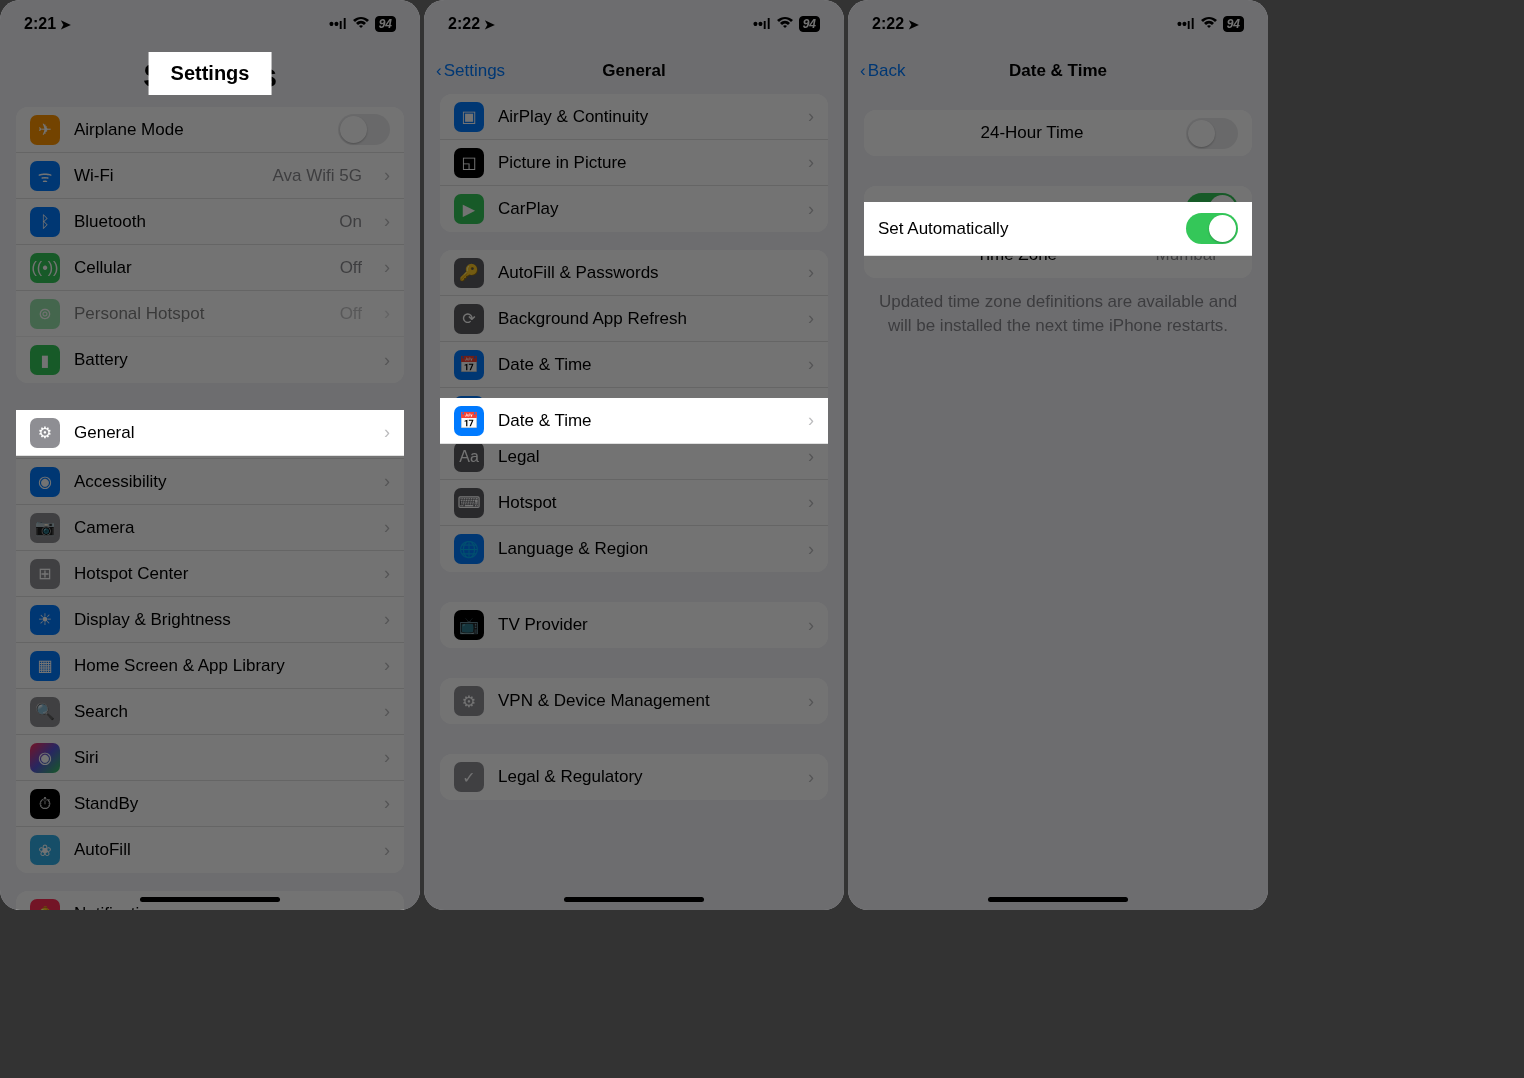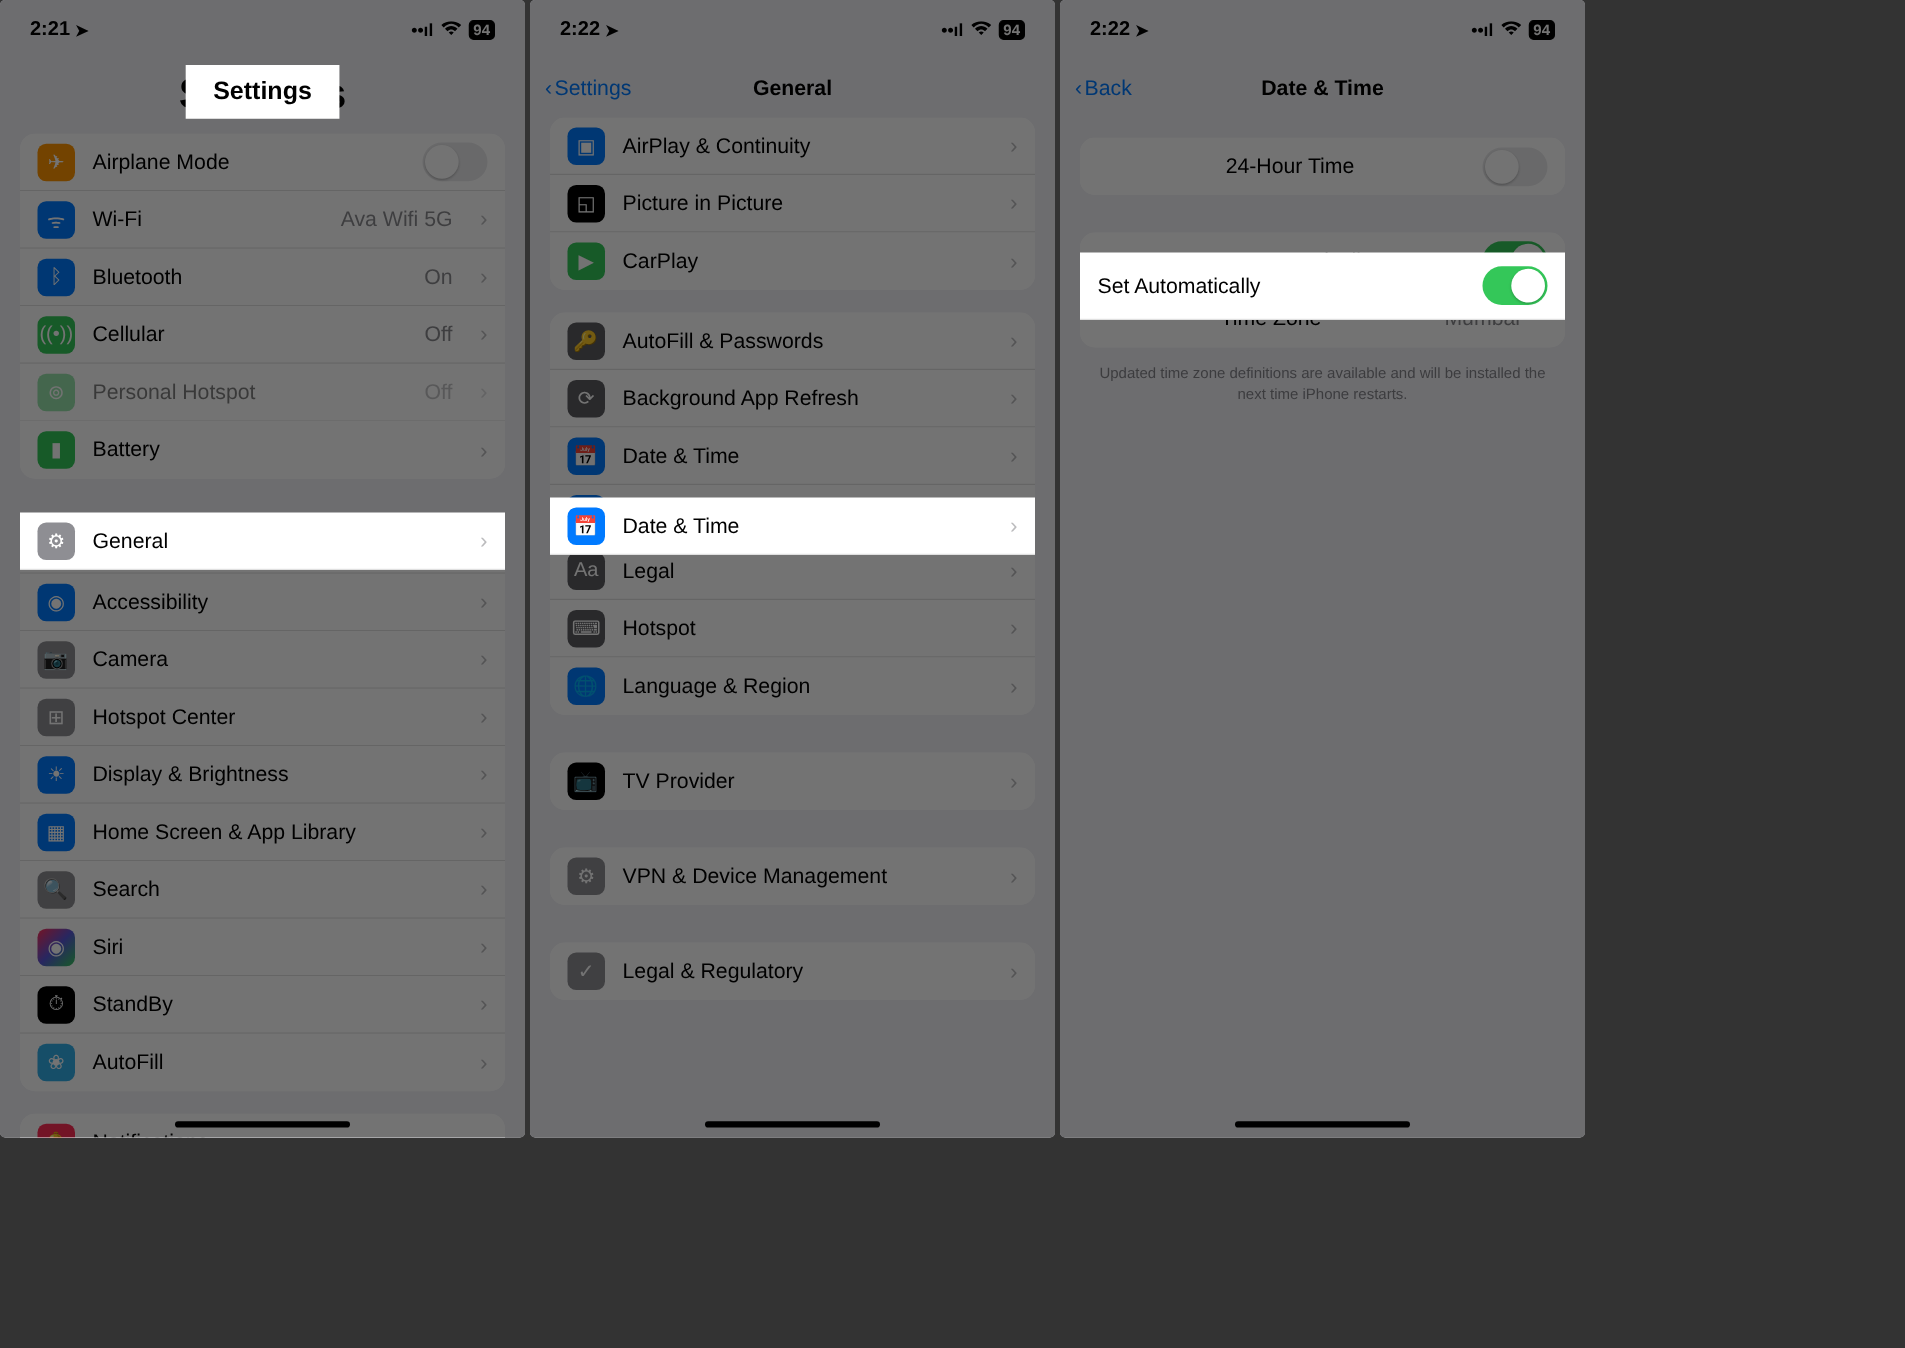--- a/index.html
+++ b/index.html
@@ -9,21 +9,21 @@
     background: #333;
     font-family: -apple-system, "Helvetica Neue", Helvetica, Arial, sans-serif;
     width: 1524px;
     height: 1078px;
   }
   .phone {
     position: relative;
     width: 420px;
     height: 910px;
     background: #f2f2f7;
-    border-radius: 4px;
+    border-radius: 20px;
     overflow: hidden;
     flex-shrink: 0;
   }
   .dim-overlay {
     position: absolute;
     inset: 0;
     background: rgba(0,0,0,0.55);
     pointer-events: none;
     z-index: 50;
   }
@@ -45,20 +45,21 @@
     font-size: 14px;
   }
   .battery-box {
     border: 1.5px solid #000;
     border-radius: 4px;
     padding: 0 3px;
     font-size: 12px;
     font-weight: 700;
     background:#000;
     color:#fff;
+    font-style:italic;
   }
   .navbar {
     height: 46px;
     display: flex;
     align-items: center;
     justify-content: center;
     position: relative;
     font-size: 17px;
     font-weight: 600;
   }
@@ -121,21 +122,21 @@
   }
   .toggle.on { background: #34c759; }
   .toggle .knob {
     position:absolute; top:2px; width:27px; height:27px;
     background:#fff; border-radius:50%;
     box-shadow:0 1px 2px rgba(0,0,0,0.25);
   }
   .toggle .knob { left:2px; }
   .toggle.on .knob { left:23px; }
   .footer-note {
-    font-size:12px;
+    font-size:17px;
     color: rgba(60,60,67,0.6);
     padding: 0 30px;
     line-height:1.4;
     margin-top:-18px;
   }
   .home-ind {
     position:absolute; bottom:8px; left:50%;
     transform:translateX(-50%);
     width:140px; height:5px; border-radius:3px; background:#000;
     z-index:60;

